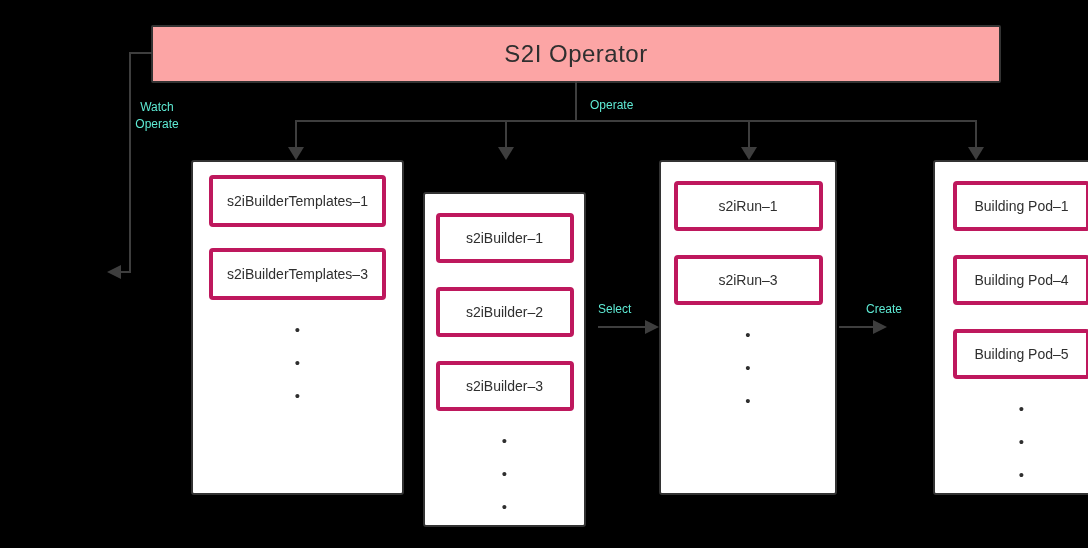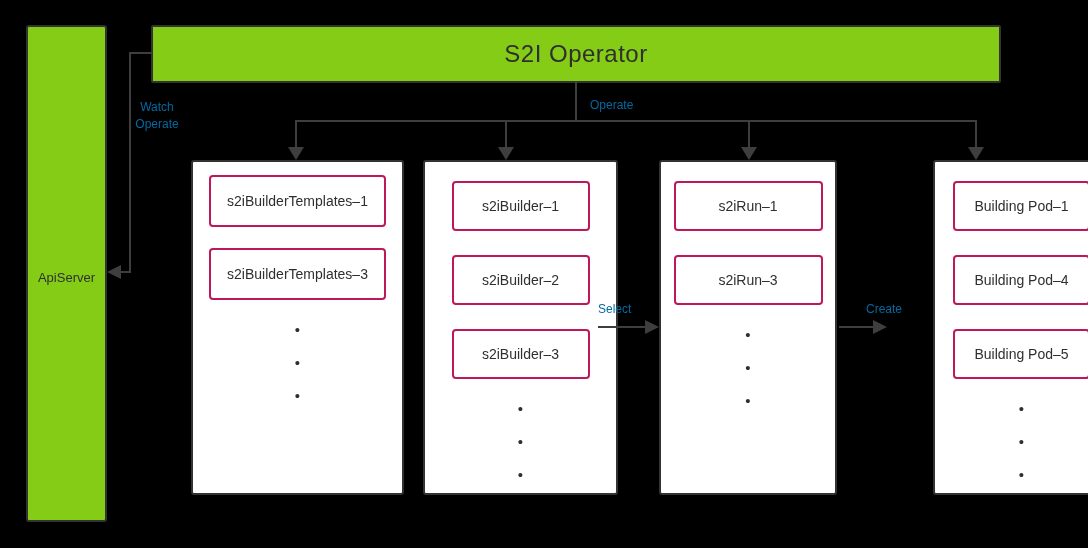--- a/index.html
+++ b/index.html
@@ -1,49 +1,49 @@
 <!DOCTYPE html>
 <html><head>
 <meta charset="utf-8">
 <style>
   html,body{margin:0;padding:0;background:#000;}
   .canvas{
     position:relative;width:1088px;height:548px;background:#000000;
     font-family:"Liberation Sans",sans-serif;overflow:hidden;
   }
   .node{
-    position:absolute;background:#84cc16;border:2px solid #333333;
+    position:absolute;background:#fca5a5;border:2px solid #333333;
     border-radius:3px;box-sizing:border-box;
   }
   .operator{left:151px;top:25px;width:850px;height:58px;border-radius:2px;
     display:flex;align-items:center;justify-content:center;}
   .operator .title{font-size:24px;font-weight:500;color:#2f2f2f;letter-spacing:.5px;}
   .apiserver{left:26px;top:25px;width:81px;height:497px;}
   .apiserver .lbl-in{position:absolute;left:0;top:243px;width:100%;text-align:center;
     font-size:13px;color:#2f2f2f;}
   .line{position:absolute;background:#3e3e3e;}
   .arrow{position:absolute;width:0;height:0;}
   .arrow-down{border-left:8px solid transparent;border-right:8px solid transparent;
     border-top:13px solid #3e3e3e;}
   .arrow-left{border-top:7px solid transparent;border-bottom:7px solid transparent;
     border-right:14px solid #3e3e3e;}
   .arrow-right{border-top:7px solid transparent;border-bottom:7px solid transparent;
     border-left:14px solid #3e3e3e;}
-  .edge-lbl{position:absolute;color:#0369a1;font-size:12px;line-height:17px;}
+  .edge-lbl{position:absolute;color:#5eead4;font-size:12px;line-height:17px;}
   .col{
     position:absolute;top:160px;height:335px;background:#ffffff;border:2px solid #333333;
     border-radius:3px;box-sizing:border-box;display:flex;flex-direction:column;
     align-items:center;
   }
   .c1{left:191px;width:213px;padding-top:13px;}
-  .c2{left:423px;width:195px;padding-top:19px;}
+  .c2{left:423px;width:163px;padding-top:19px;margin-top:32px;}
   .c3{left:659px;width:178px;padding-top:19px;}
   .c4{left:933px;width:177px;padding-top:19px;}
   .item{
-    border:2px solid #be185d;border-radius:4px;box-sizing:border-box;
+    border:4px solid #be185d;border-radius:4px;box-sizing:border-box;
     display:flex;align-items:center;justify-content:center;text-align:center;
     font-size:14px;line-height:19px;color:#2f2f2f;padding:4px 6px;flex:none;
   }
   .c1 .item{width:177px;min-height:52px;}
   .c2 .item{width:138px;height:50px;}
   .c3 .item{width:149px;height:50px;}
   .c4 .item{width:137px;height:50px;}
   .c1 .item + .item{margin-top:21px;}
   .c2 .item + .item,.c3 .item + .item,.c4 .item + .item{margin-top:24px;}
   .dots{display:flex;flex-direction:column;align-items:center;margin-top:13px;}
@@ -51,23 +51,20 @@
 </style>
 </head>
 <body>
 
 <div class="canvas">
 
   <div class="node operator">
     <span class="title">S2I Operator</span>
   </div>
 
-  <div class="node apiserver">
-    <span class="lbl-in">ApiServer</span>
-  </div>
 
   <div class="line" style="left:129px;top:52px;width:23px;height:2px;"></div>
   <div class="line" style="left:129px;top:52px;width:2px;height:221px;"></div>
   <div class="line" style="left:119px;top:271px;width:12px;height:2px;"></div>
   <div class="arrow arrow-left" style="left:107px;top:265px;"></div>
   <div class="edge-lbl" style="left:117px;top:99px;width:80px;text-align:center;">
     <div>Watch</div>
     <div>Operate</div>
   </div>
 

